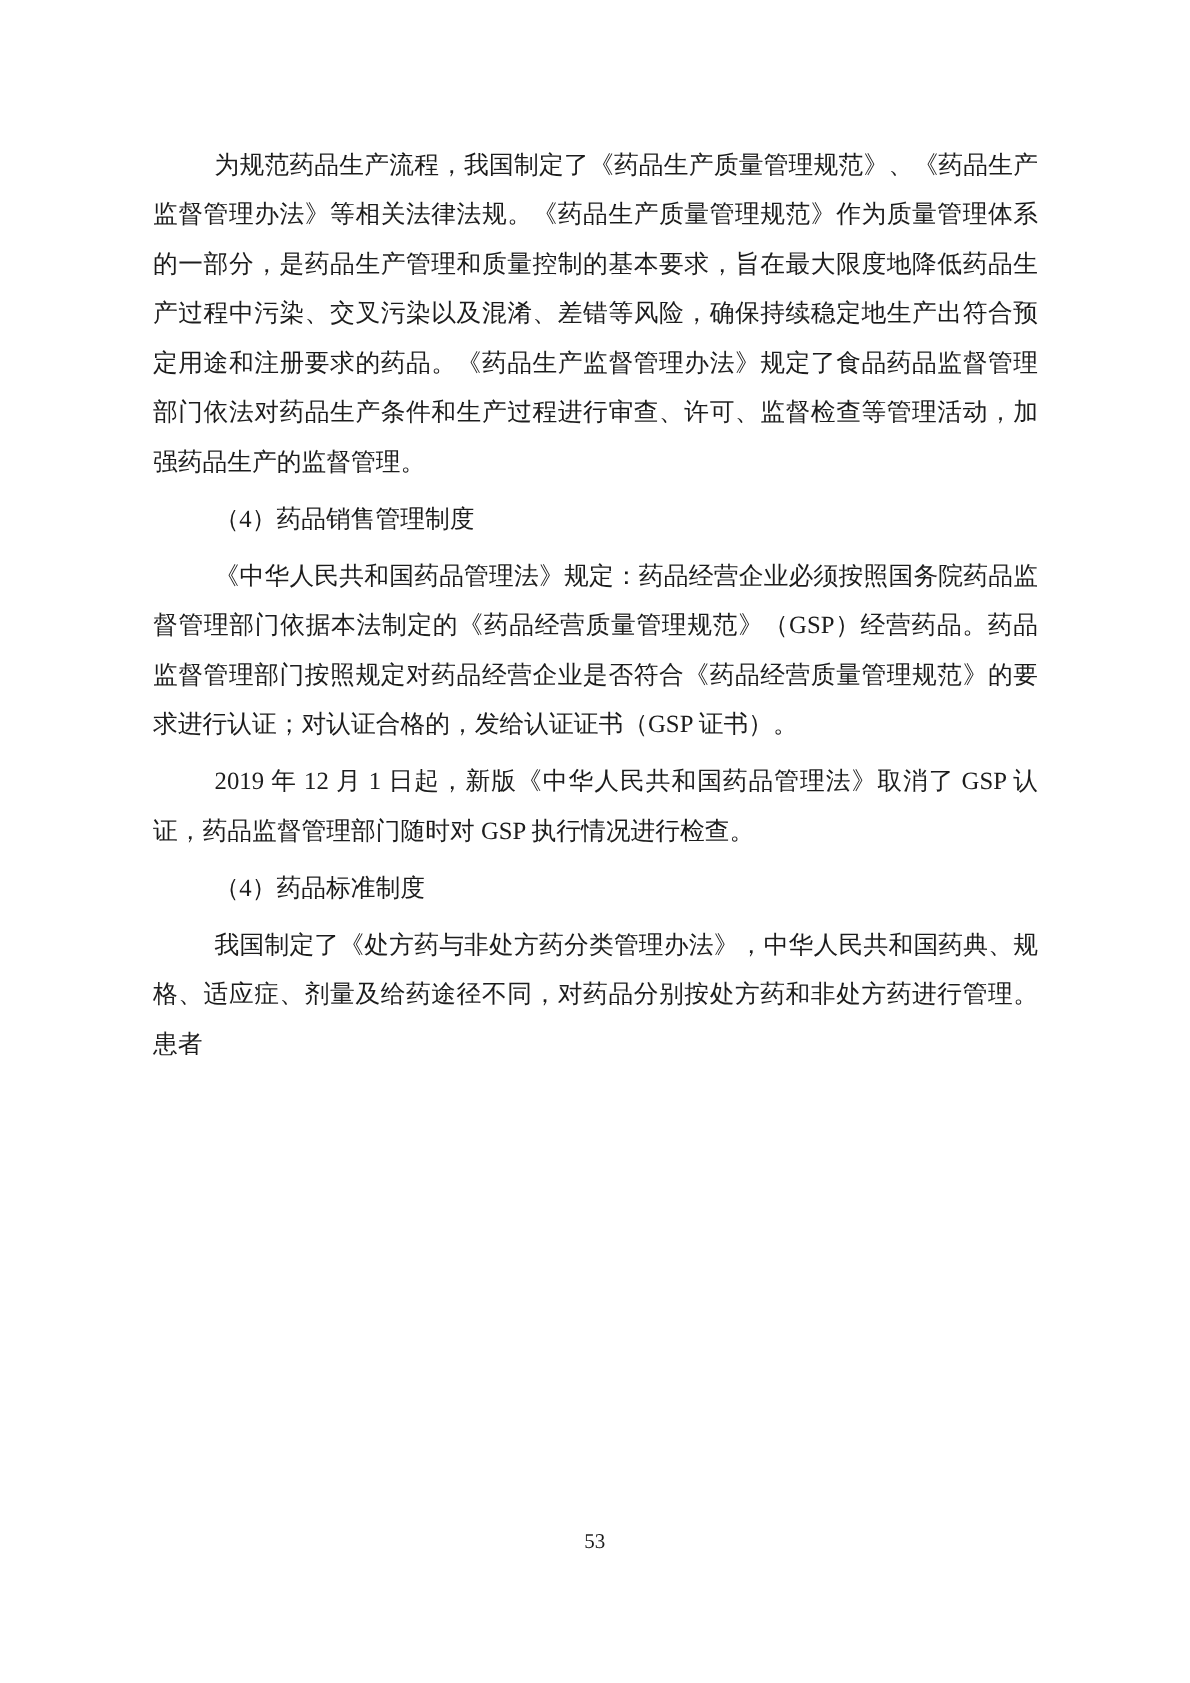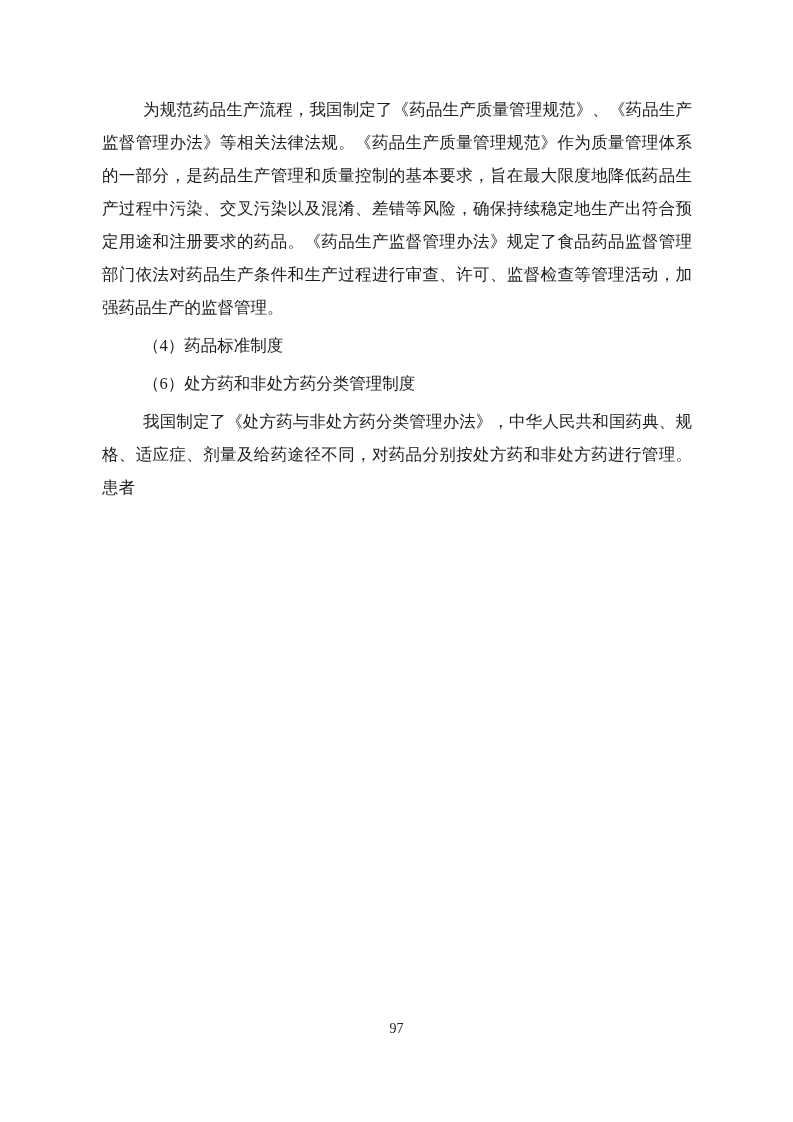--- a/index.html
+++ b/index.html
@@ -43,18 +43,20 @@
     font-size: 14px;
     color: #1c1c1c;
   }
 </style>
 </head>
 <body>
 
 <div class="page">
   <div class="content">
     <p>为规范药品生产流程，我国制定了《药品生产质量管理规范》、《药品生产监督管理办法》等相关法律法规。《药品生产质量管理规范》作为质量管理体系的一部分，是药品生产管理和质量控制的基本要求，旨在最大限度地降低药品生产过程中污染、交叉污染以及混淆、差错等风险，确保持续稳定地生产出符合预定用途和注册要求的药品。《药品生产监督管理办法》规定了食品药品监督管理部门依法对药品生产条件和生产过程进行审查、许可、监督检查等管理活动，加强药品生产的监督管理。</p>
+    <p class="heading">（4）药品销售管理制度</p>
+    <p>《中华人民共和国药品管理法》规定：药品经营企业必须按照国务院药品监督管理部门依据本法制定的《药品经营质量管理规范》（GSP）经营药品。药品监督管理部门按照规定对药品经营企业是否符合《药品经营质量管理规范》的要求进行认证；对认证合格的，发给认证证书（GSP 证书）。</p>
+    <p>2019 年 12 月 1 日起，新版《中华人民共和国药品管理法》取消了 GSP 认证，药品监督管理部门随时对 GSP 执行情况进行检查。</p>
     <p class="heading">（4）药品标准制度</p>
-    <p class="heading">（6）处方药和非处方药分类管理制度</p>
     <p>我国制定了《处方药与非处方药分类管理办法》，中华人民共和国药典、规格、适应症、剂量及给药途径不同，对药品分别按处方药和非处方药进行管理。患者</p>
   </div>
-  <div class="page-footer">97</div>
+  <div class="page-footer">53</div>
 </div>
 
 </body></html>

